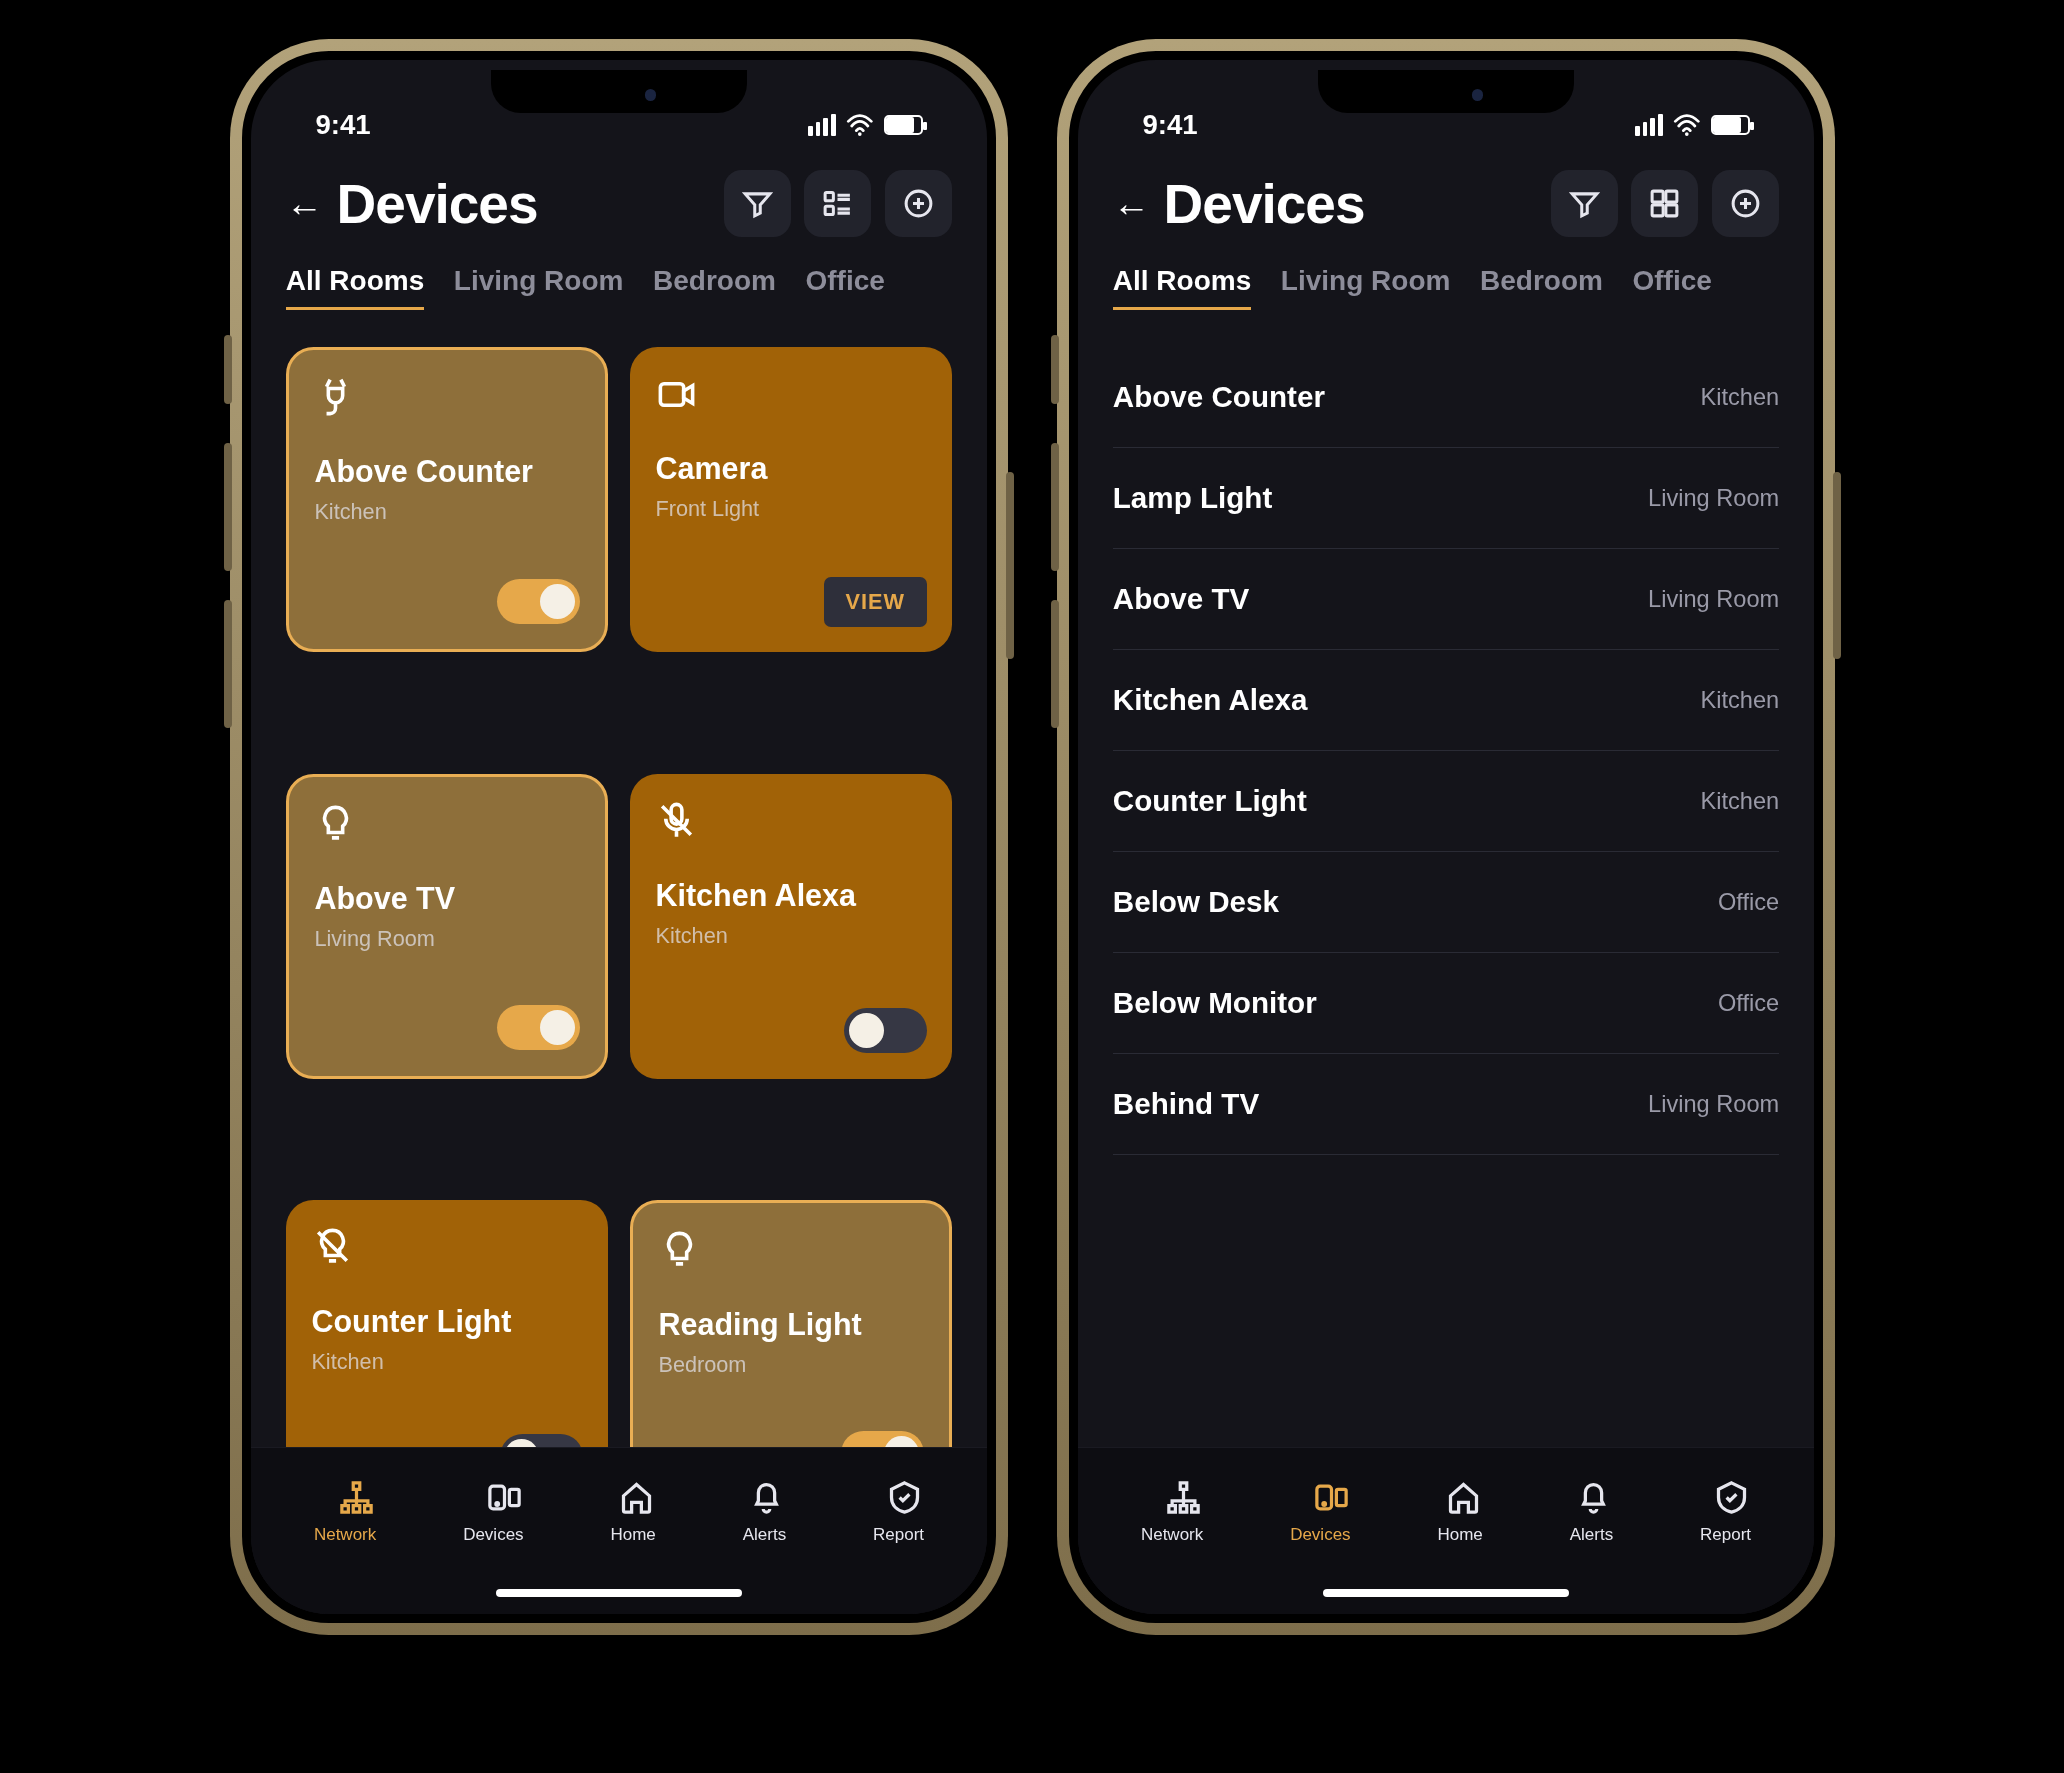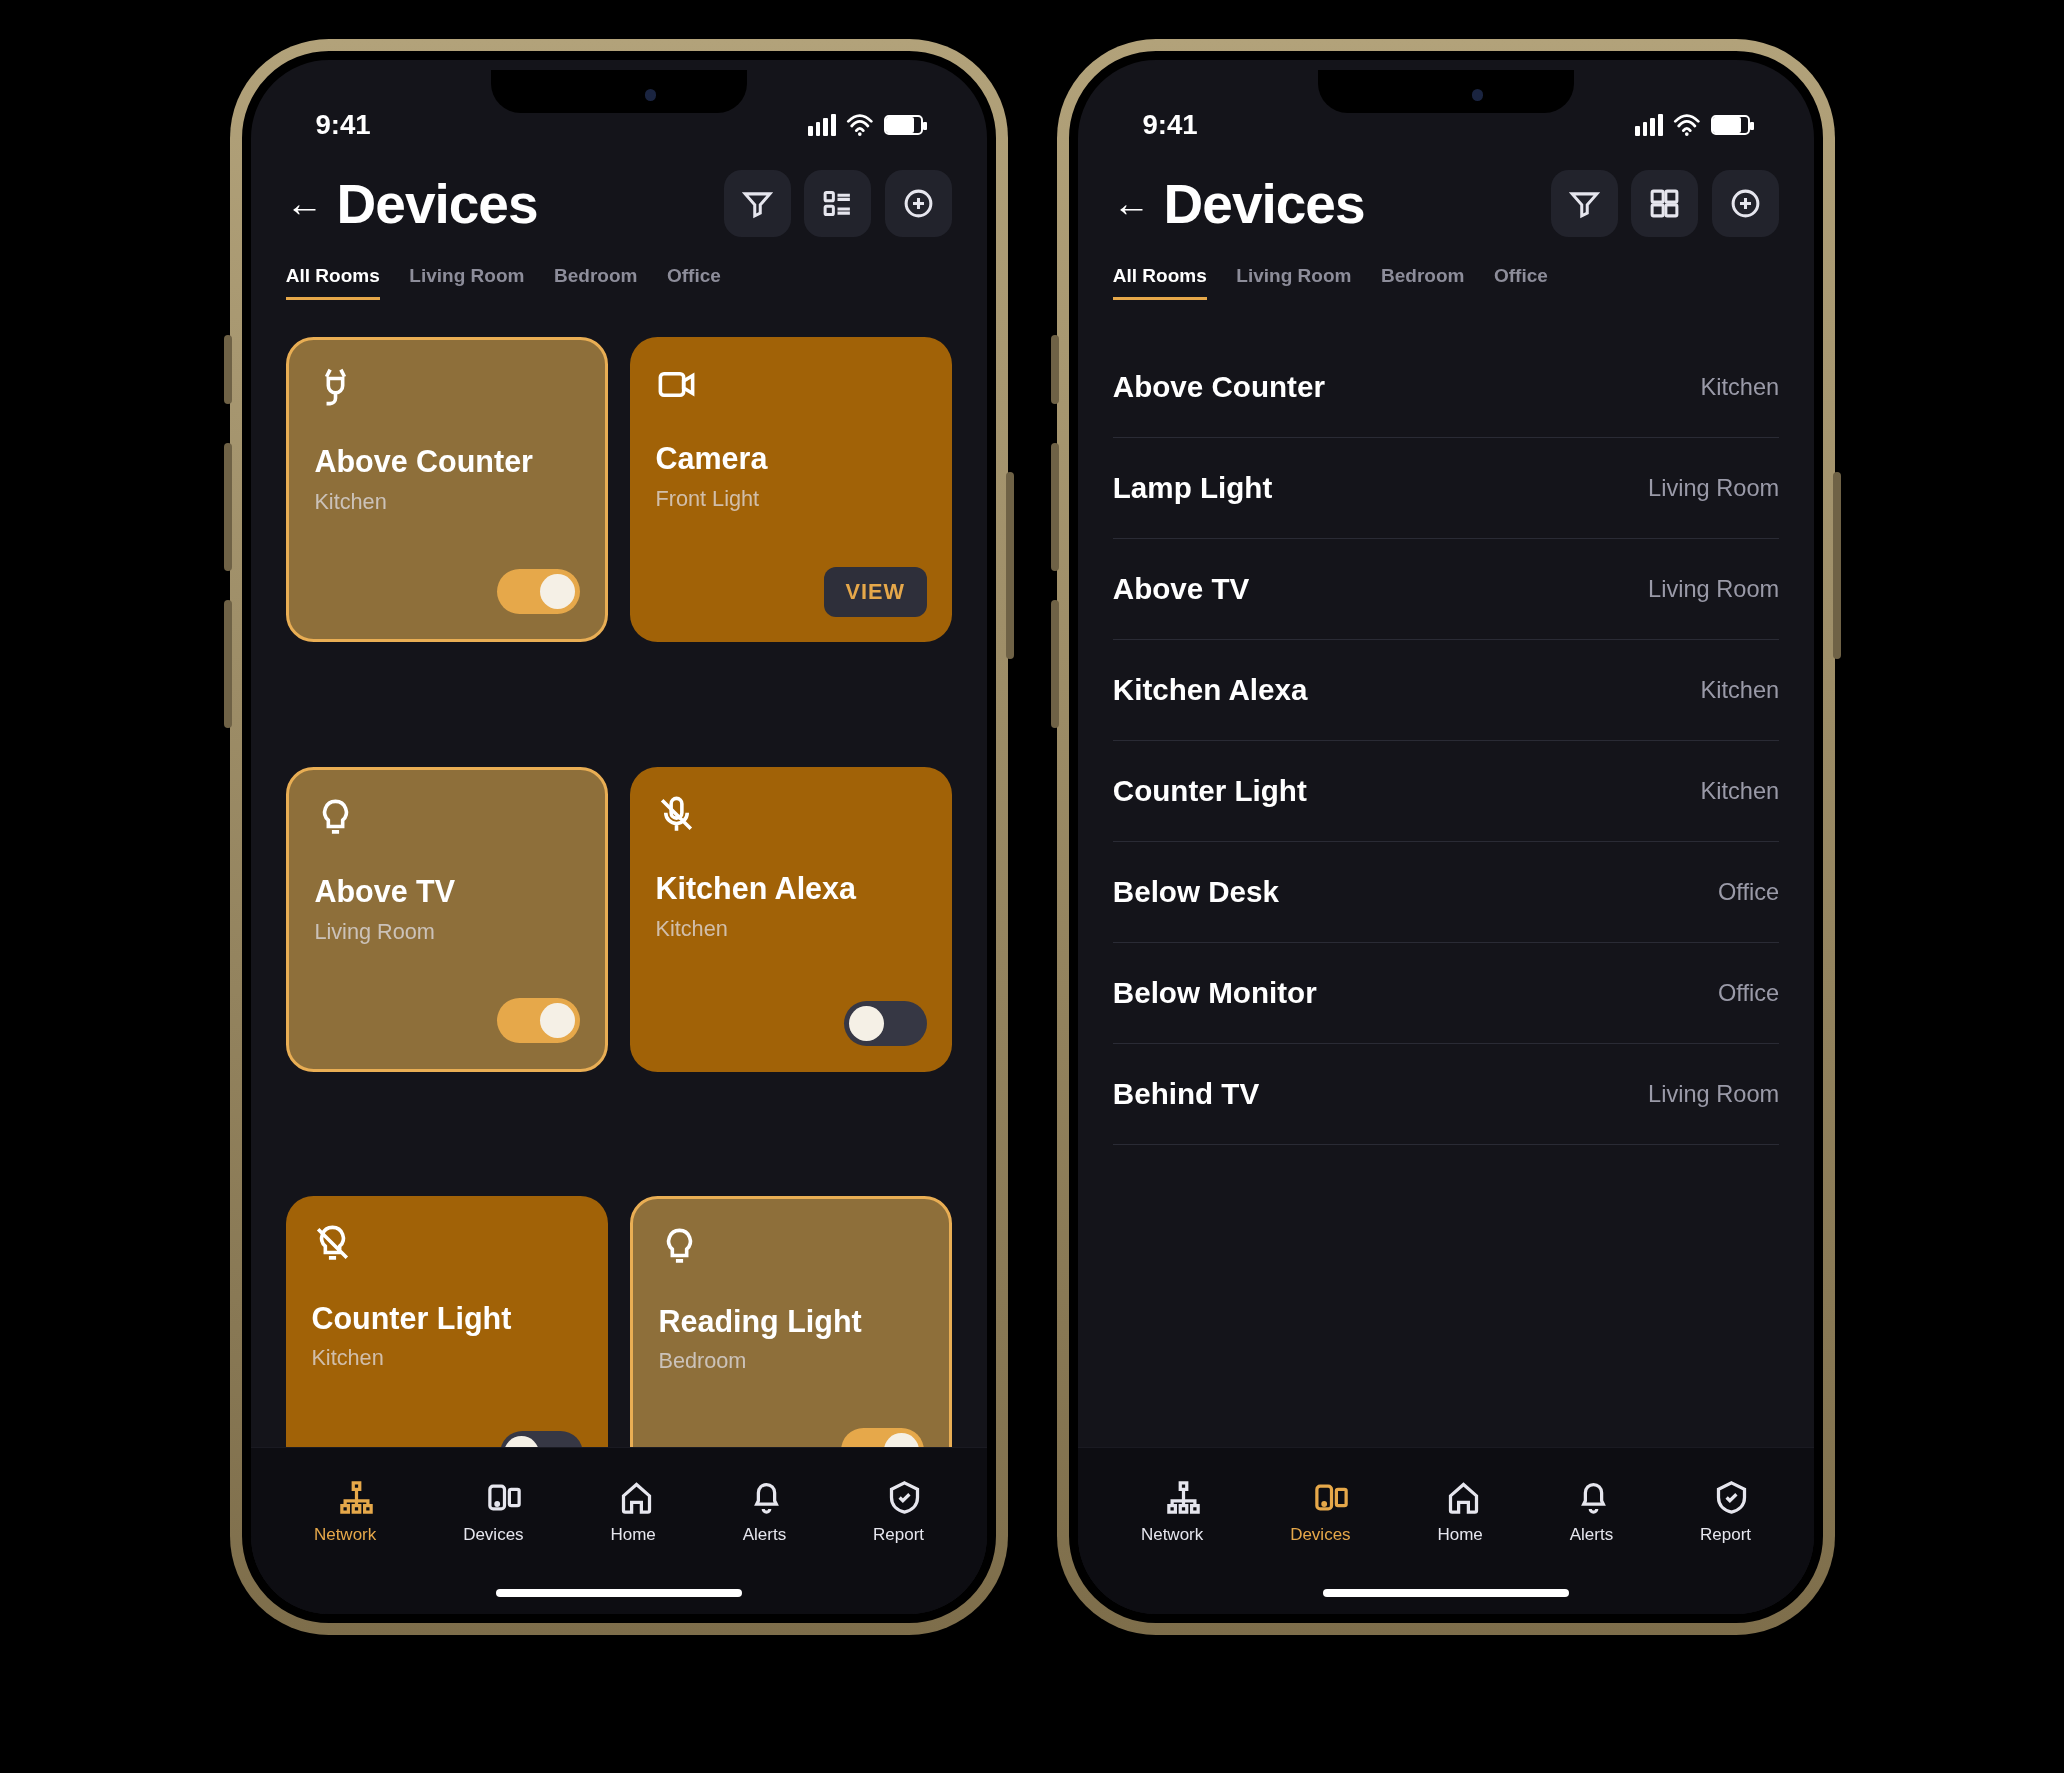--- a/index.html
+++ b/index.html
@@ -69,40 +69,40 @@
     display:flex; align-items:center; gap:13.8px; padding-bottom: 27.6px;
   }
   .back-arrow{color:#fff;font-size:37px;font-weight: 400;}
   .title{color:#fff;font-weight:900;font-size:55px;letter-spacing:-1px;flex:1;}
   .hbtn{
     width:67px;height:67px;border-radius:17.7px;background:#22232c;
     display:flex;align-items:center;justify-content:center;color:#e6e6ee;
   }
   .hbtn svg{width:33px;height:33px;stroke:#e6e6ee;stroke-width:2.2;fill:none;}
 
-  .tabs{display:flex;gap:29.6px;color:#8d8d9a;font-size:19px;font-weight:600;padding-bottom:7.9px;overflow:hidden;white-space:nowrap;margin-bottom:29.6px;}
+  .tabs{display:flex;gap:29.6px;color:#8d8d9a;font-size:28px;font-weight:600;padding-bottom:7.9px;overflow:hidden;white-space:nowrap;margin-bottom:29.6px;}
   .tab.active{color:#fff;border-bottom:3.9px solid #e6a84a;padding-bottom:9.9px;}
 
   .grid{display:grid;grid-template-columns:1fr 1fr;gap:21.7px;flex:1;overflow:hidden;padding-bottom:9.9px;}
   .card{
     background:#a16207;border-radius:27.6px;padding:25.6px;display:flex;flex-direction:column;
     height:305px;
   }
   .card.on{background:#8e6f3a;border:3px solid #e9ae54;}
   .card .ico svg{width:43px;height:43px;stroke:#fff;stroke-width:2;fill:none;}
   .card .name{color:#fff;font-weight:800;font-size:30.5px;margin-top:31.5px;white-space:nowrap;overflow:hidden;}
   .card .room{color:rgba(230,230,240,.7);font-size:21.7px;margin-top:9.9px;}
   .card .ctrl{margin-top:auto;display:flex;justify-content:flex-end;}
   .toggle{width:83px;height:45px;border-radius:39px;position:relative;}
   .toggle.off{background:#363744;}
   .toggle.on{background:#e6a84a;}
   .toggle::after{content:"";position:absolute;top:4.9px;width:35px;height:35px;border-radius:50%;background:#f5f0e6;}
   .toggle.off::after{left:4.9px;}
   .toggle.on::after{right:4.9px;}
-  .viewbtn{background:#2e2f3a;color:#e6a84a;font-weight:800;font-size:21.7px;padding:11.8px 21.7px;border-radius:12px;letter-spacing:1px;}
+  .viewbtn{background:#2e2f3a;color:#e6a84a;font-weight:800;font-size:21.7px;padding:11.8px 21.7px;border-radius:7px;letter-spacing:1px;}
 
   .list{flex:1;overflow:hidden;display:flex;flex-direction:column;}
   .row{display:flex;justify-content:space-between;align-items:center;padding:33px 0;border-bottom:1px solid #2a2b35;}
   .row .rn{color:#fff;font-weight:800;font-size:29.6px;}
   .row .rr{color:#9a9aa8;font-size:23.6px;}
 
   .bottomnav{
     position:absolute;bottom:0;left:0;right:0;height:167px;background:#0d0d12;
     display:flex;justify-content:space-around;align-items:center;padding:9.9px 19.7px 49px;
     border-top:1px solid #1a1a22;

